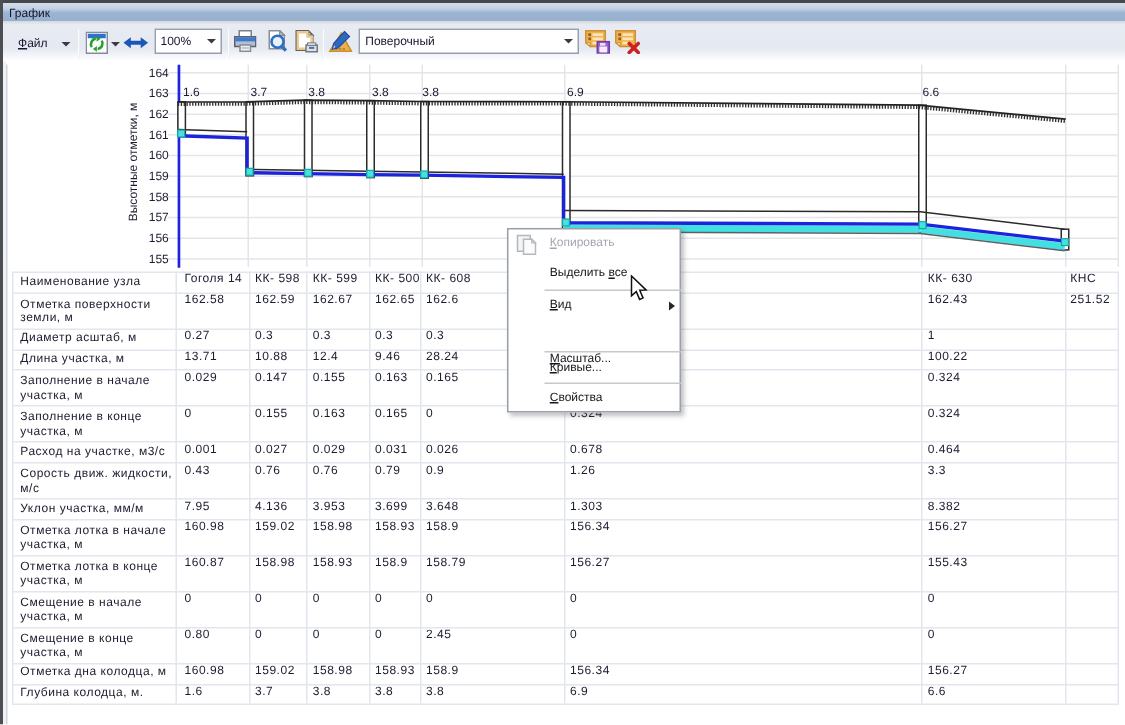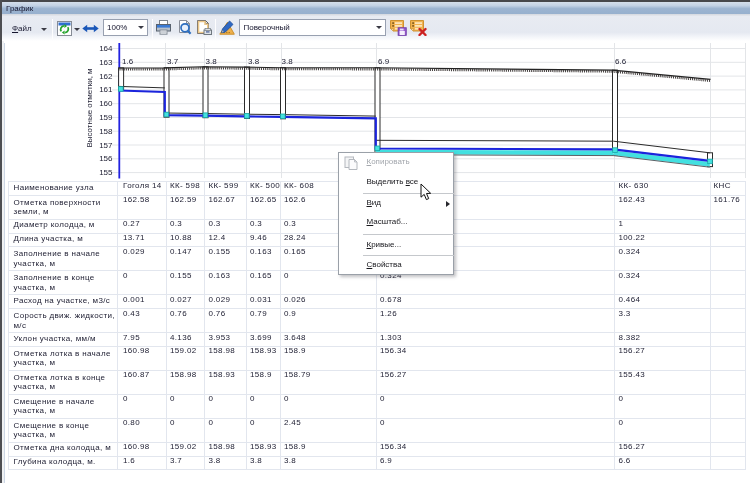--- a/index.html
+++ b/index.html
@@ -211,21 +211,21 @@
 <div class="vl" style="left:166px;top:181px;height:288px"></div>
 <div class="vl" style="left:204px;top:181px;height:288px"></div>
 <div class="vl" style="left:246px;top:181px;height:288px"></div>
 <div class="vl" style="left:280px;top:181px;height:288px"></div>
 <div class="vl" style="left:376px;top:181px;height:288px"></div>
 <div class="vl" style="left:614px;top:181px;height:288px"></div>
 <div class="vl" style="left:710px;top:181px;height:288px"></div>
 <div class="vl" style="left:745px;top:181px;height:288px"></div>
 <div class="t" style="left:13.5px;top:181.5px">Наименование узла</div>
 <div class="t lbl2" style="left:13.5px;top:197.6px">Отметка поверхности<br>земли, м</div>
-<div class="t" style="left:13.5px;top:219.3px">Диаметр колодца, м</div>
+<div class="t" style="left:13.5px;top:219.3px">Диаметр асштаб, м</div>
 <div class="t" style="left:13.5px;top:233.2px">Длина участка, м</div>
 <div class="t lbl2" style="left:13.5px;top:249.3px">Заполнение в начале<br>участка, м</div>
 <div class="t lbl2" style="left:13.5px;top:273.2px">Заполнение в конце<br>участка, м</div>
 <div class="t" style="left:13.5px;top:294.9px">Расход на участке, м3/с</div>
 <div class="t lbl2" style="left:13.5px;top:311.0px">Сорость движ. жидкости,<br>м/с</div>
 <div class="t" style="left:13.5px;top:332.7px">Уклон участка, мм/м</div>
 <div class="t lbl2" style="left:13.5px;top:348.8px">Отметка лотка в начале<br>участка, м</div>
 <div class="t lbl2" style="left:13.5px;top:372.7px">Отметка лотка в конце<br>участка, м</div>
 <div class="t lbl2" style="left:13.5px;top:396.6px">Смещение в начале<br>участка, м</div>
 <div class="t lbl2" style="left:13.5px;top:420.5px">Смещение в конце<br>участка, м</div>
@@ -325,35 +325,35 @@
 <div class="t" style="left:618.5px;top:293.7px">0.464</div>
 <div class="t" style="left:618.5px;top:307.6px">3.3</div>
 <div class="t" style="left:618.5px;top:331.5px">8.382</div>
 <div class="t" style="left:618.5px;top:345.4px">156.27</div>
 <div class="t" style="left:618.5px;top:369.3px">155.43</div>
 <div class="t" style="left:618.5px;top:393.2px">0</div>
 <div class="t" style="left:618.5px;top:417.1px">0</div>
 <div class="t" style="left:618.5px;top:441.0px">156.27</div>
 <div class="t" style="left:618.5px;top:454.9px">6.6</div>
 <div class="t" style="left:713.5px;top:180.3px">КНС</div>
-<div class="t" style="left:713.5px;top:194.2px">161.76</div>
+<div class="t" style="left:713.5px;top:194.2px">251.52</div>
 </div>
 
 <div class="abs" style="left:338px;top:151.5px;width:115.5px;height:123.5px;background:#fff;border:1px solid #9aa0a8;box-shadow:2px 2px 3px rgba(80,80,90,0.35)">
 <svg class="abs" style="left:5px;top:3px" width="15" height="15" viewBox="0 0 15 15">
 <rect x="1" y="1" width="8.5" height="10.5" fill="#f4f5f6" stroke="#b4b8be"></rect>
 <path d="M5,3.5 h5.5 l2.5,2.5 v7.5 h-8 z" fill="#fbfbfc" stroke="#b4b8be"></path>
 <path d="M10.5,3.5 v2.5 h2.5 z" fill="#e2e4e8" stroke="#b4b8be" stroke-width="0.8"></path>
 </svg>
 <div class="t" style="left:27.5px;top:3.5px;color:#a3a7ad"><u>К</u>опировать</div>
 <div class="t" style="left:27.5px;top:23.5px;color:#17171c">Выделить <u>в</u>се</div>
 <div class="abs" style="left:24px;top:40.4px;width:90.5px;height:1px;background:#c5c8cc"></div>
 <div class="t" style="left:27.5px;top:44.3px;color:#17171c"><u>В</u>ид</div>
 <div class="abs" style="left:107px;top:48.5px;width:0;height:0;border-top:3.5px solid transparent;border-bottom:3.5px solid transparent;border-left:4.5px solid #26262c"></div>
-<div class="t" style="left:27.5px;top:63px;color:#17171c"><u>М</u>асштаб...</div>
+<div class="t" style="left:27.5px;top:80px;color:#17171c"><u>М</u>асштаб...</div>
 <div class="abs" style="left:24px;top:81.9px;width:90.5px;height:1px;background:#c5c8cc"></div>
 <div class="t" style="left:27.5px;top:86.1px;color:#17171c"><u>К</u>ривые...</div>
 <div class="abs" style="left:24px;top:102.6px;width:90.5px;height:1px;background:#c5c8cc"></div>
 <div class="t" style="left:27.5px;top:106.7px;color:#17171c"><u>С</u>войства</div>
 </div>
 <svg class="abs" style="left:420px;top:183px" width="14" height="19" viewBox="0 0 14 19">
 <path d="M1,1 L1,14.2 L4.2,11.4 L6.4,16.6 L8.7,15.6 L6.5,10.5 L10.7,10.3 Z" fill="#fff" stroke="#111" stroke-width="1"></path>
 </svg>
 
 </body></html>

